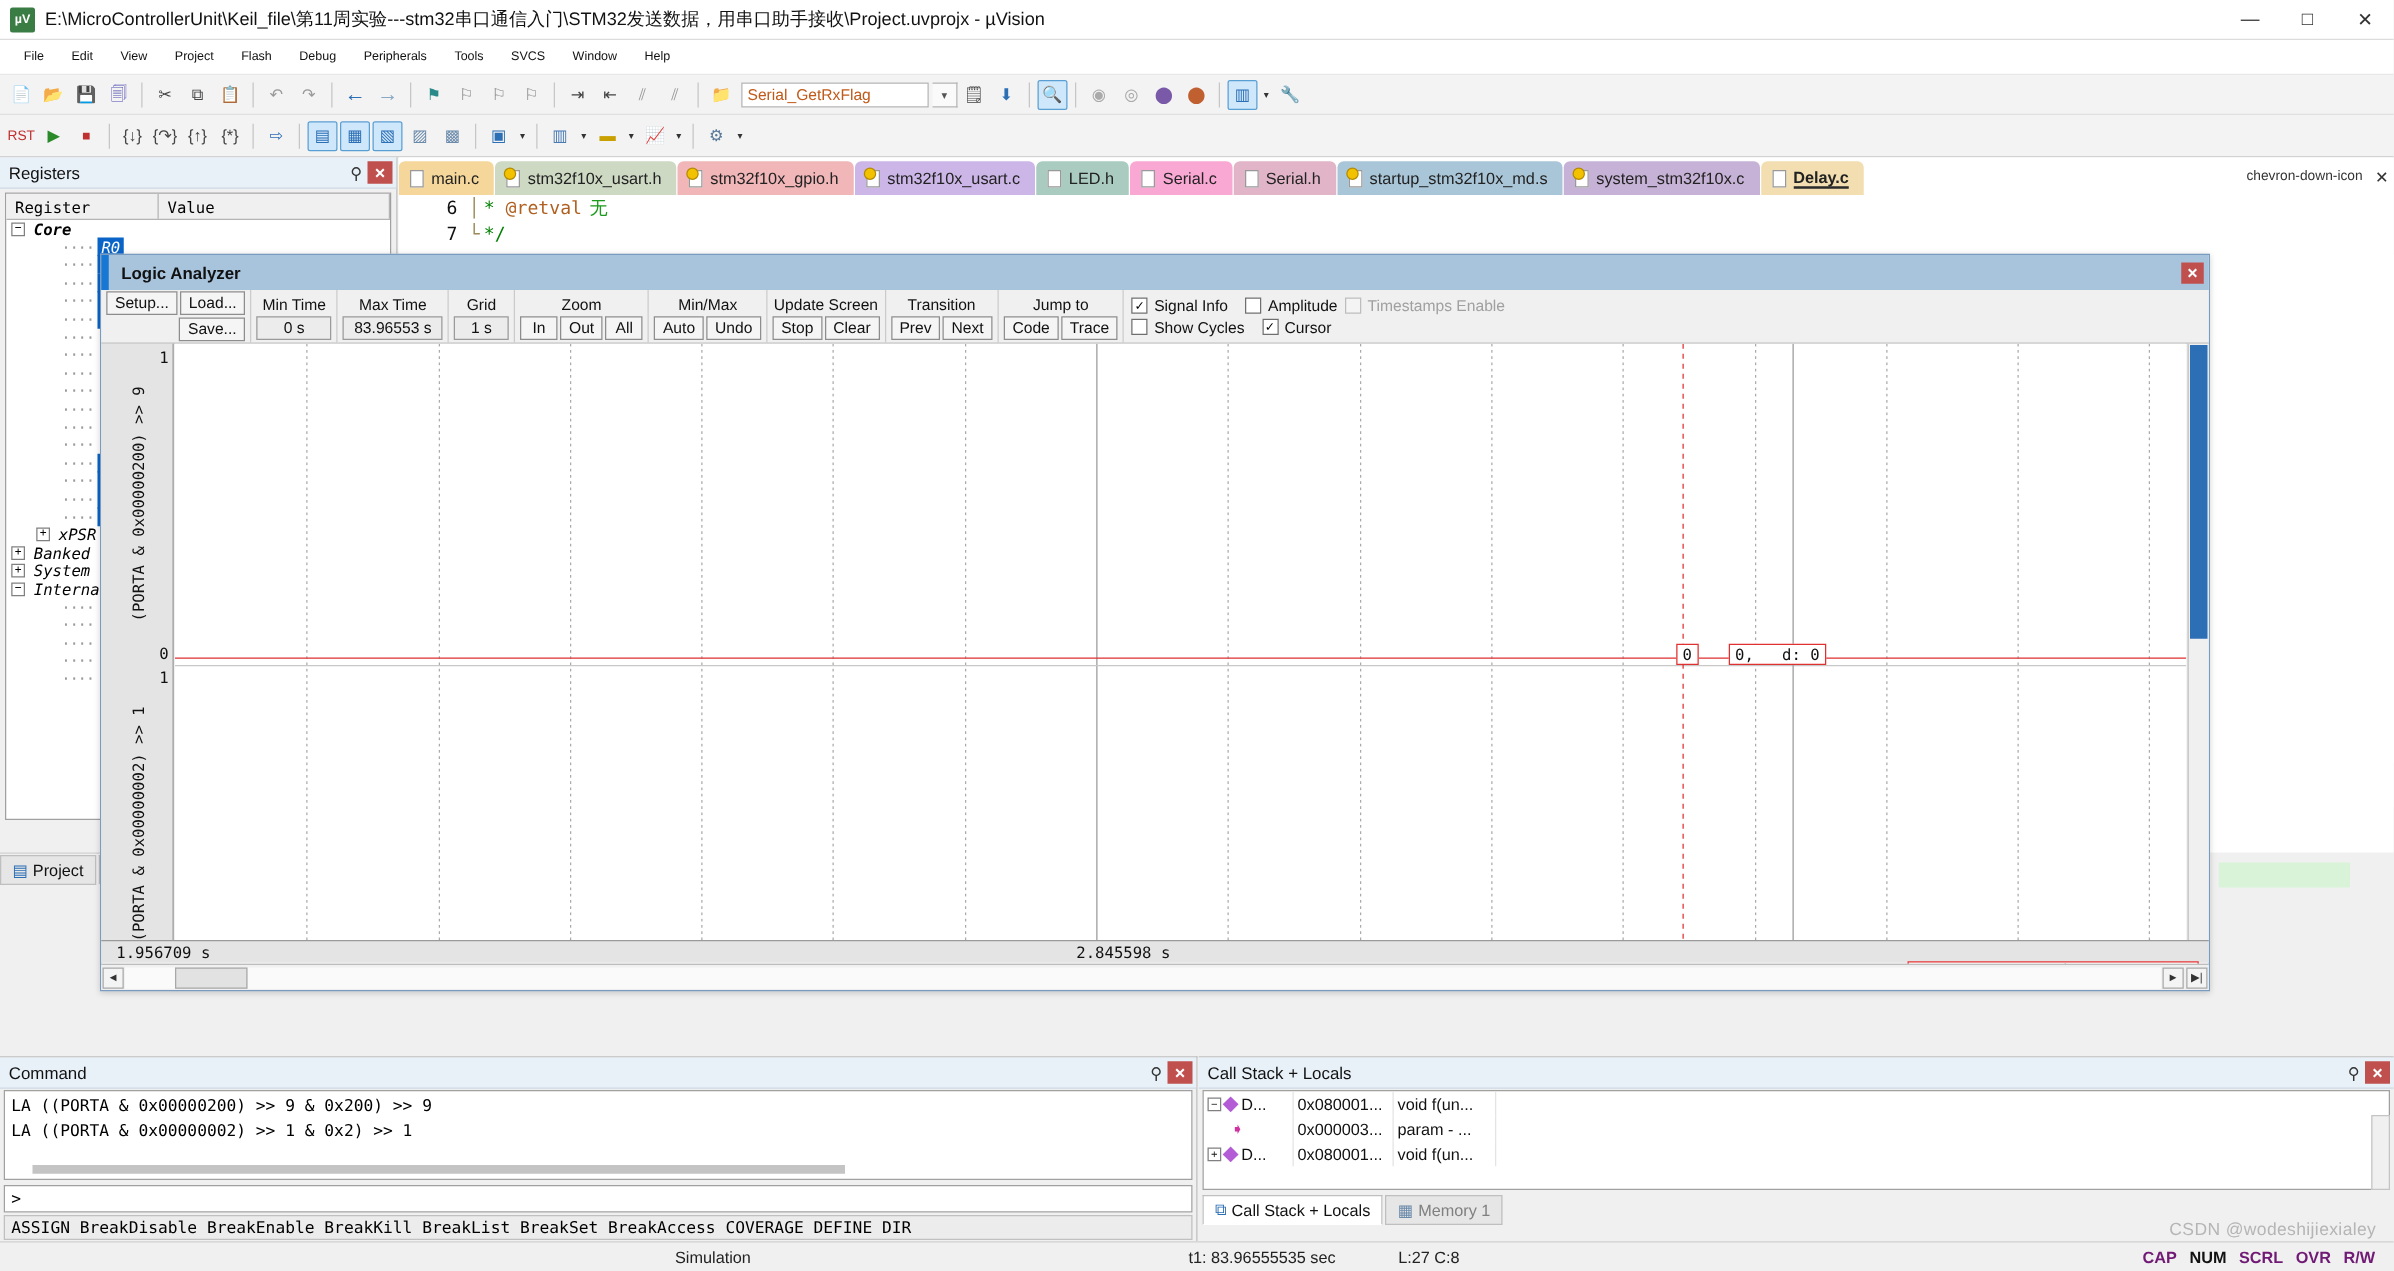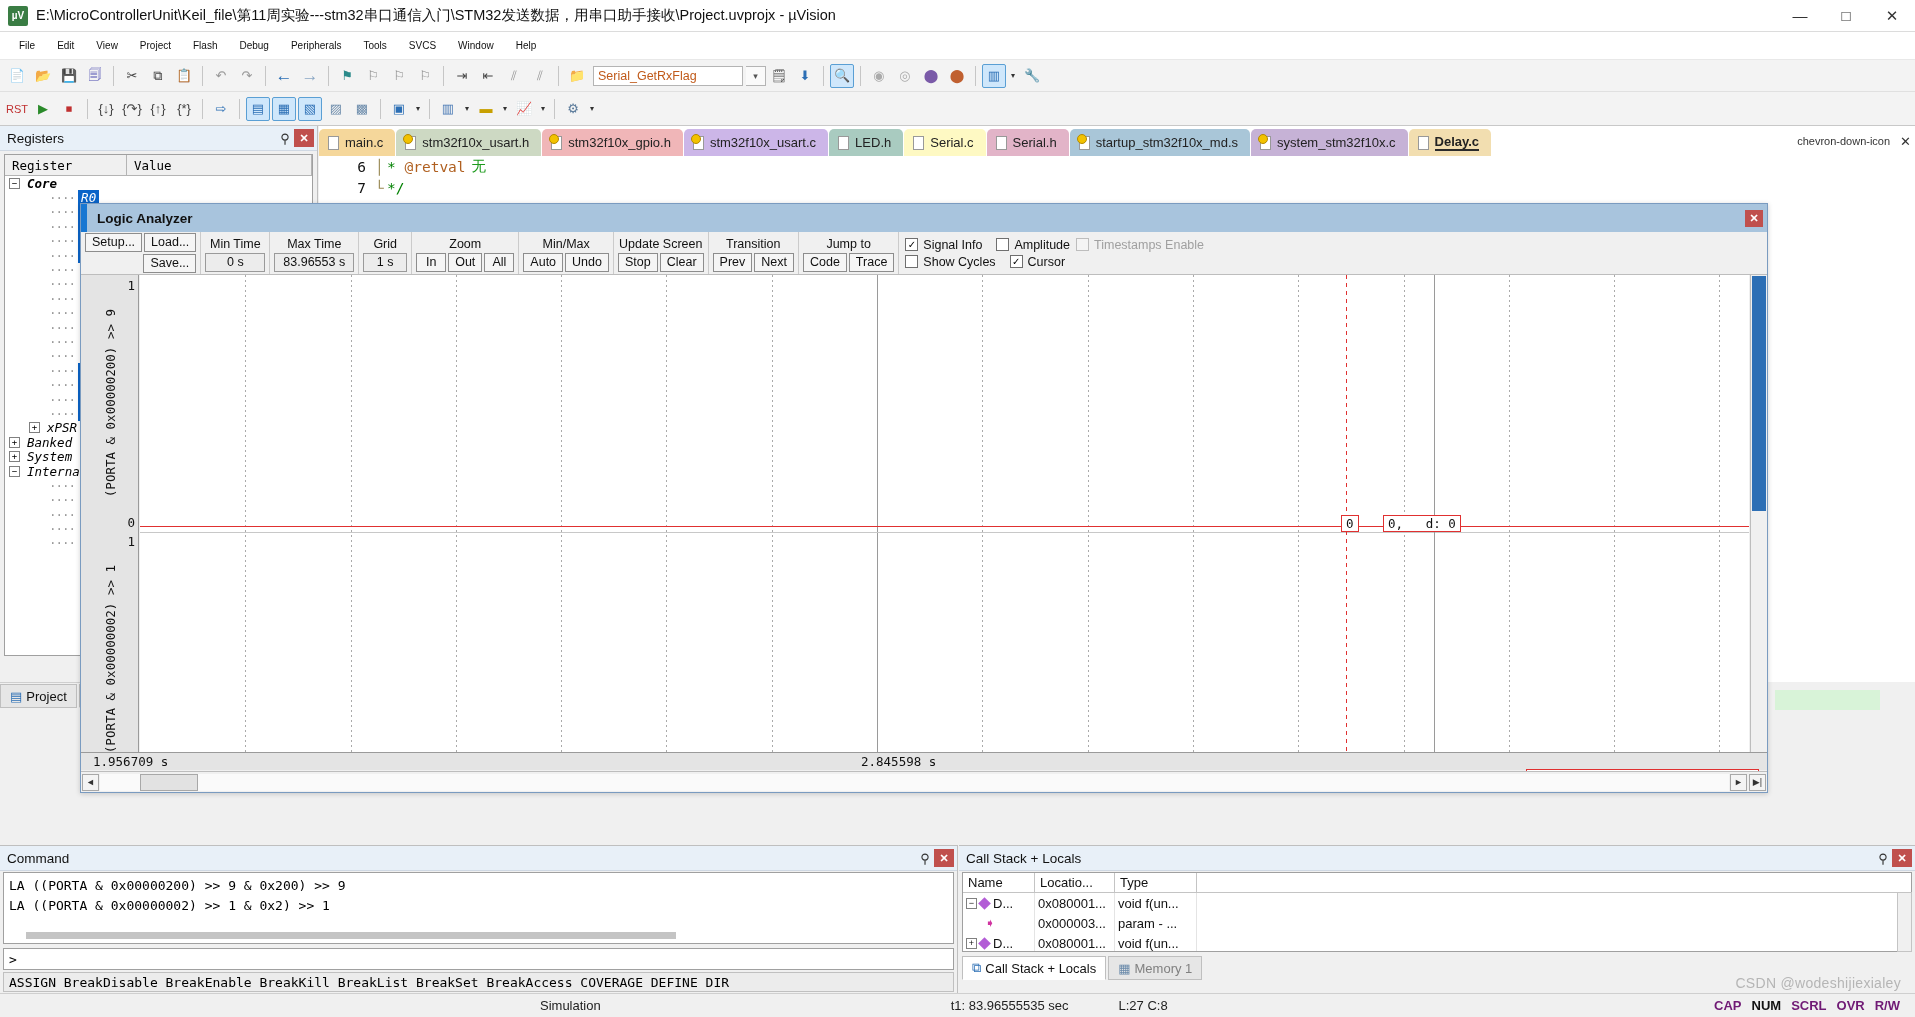--- a/index.html
+++ b/index.html
@@ -614,21 +614,21 @@
         <span class="lbl">stm32f10x_gpio.h</span>
       </div>
       <div class="ftab" style="background: rgb(204, 182, 232);">
         <span class="fi key"></span>
         <span class="lbl">stm32f10x_usart.c</span>
       </div>
       <div class="ftab" style="background: rgb(169, 203, 192);">
         <span class="fi"></span>
         <span class="lbl">LED.h</span>
       </div>
-      <div class="ftab" style="background: #fef9c3;">
+      <div class="ftab" style="background: #f9a8d4;">
         <span class="fi"></span>
         <span class="lbl">Serial.c</span>
       </div>
       <div class="ftab" style="background: rgb(226, 180, 200);">
         <span class="fi"></span>
         <span class="lbl">Serial.h</span>
       </div>
       <div class="ftab" style="background: rgb(169, 198, 216); margin-top: 45px;">
         <span class="fi key"></span>
         <span class="lbl">startup_stm32f10x_md.s</span>
@@ -854,25 +854,20 @@
 </div>
 
 <div id="callstack-panel">
   <div class="panel-caption">
     <span>Call Stack + Locals</span>
     <span class="spacer"></span>
     <span class="cap-pin">⚲</span>
     <span class="cap-close">✕</span>
   </div>
   <div id="cs-table">
-    <div class="cs-head">
-      <div class="cs-c1">Name</div>
-      <div class="cs-c2">Locatio...</div>
-      <div class="cs-c3">Type</div>
-    </div>
     <div class="cs-row">
       <div class="cs-c1">
         <span class="cs-twisty">−</span>
         <span class="diamond"></span>
         <span>D...</span>
       </div>
       <div class="cs-c2">0x080001...</div>
       <div class="cs-c3">void f(un...</div>
     </div>
     <div class="cs-row">

